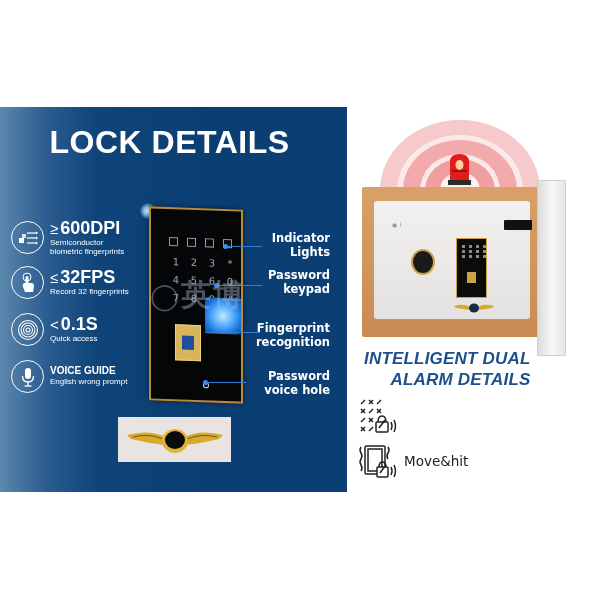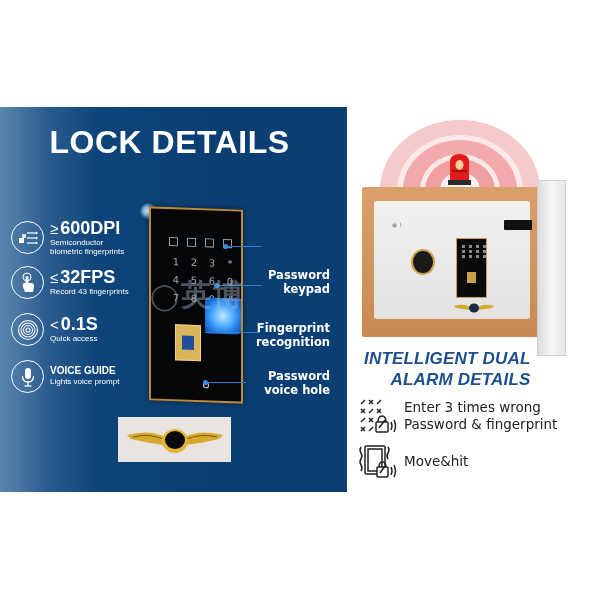--- a/index.html
+++ b/index.html
@@ -157,21 +157,21 @@
         <rect x="6.5" y="4" width="3" height="9" rx="1.5" fill="#fff"></rect>
         <path d="M5 11 Q3 12 4 15 L6 20 L14 20 L15 14 Q15 11 12 11 Z" fill="#fff"></path>
       </svg>
     </div>
     <div class="ftext">
       <div class="fmain">
           <span class="fsym">≤</span>
           <span>32FPS</span>
         </div>
       <div class="fsub">
-          <div>Record 43 fingerprints</div>
+          <div>Record 32 fingerprints</div>
         </div>
     </div>
   </div>
 
   <div class="feature" style="top:206px;">
     <div class="ficon">
       <svg width="22" height="22" viewBox="0 0 22 22">
         <g fill="none" stroke="#fff" stroke-width="1.1">
           <circle cx="11" cy="11" r="2"></circle>
             <circle cx="11" cy="11" r="4.5"></circle>
@@ -198,21 +198,21 @@
         <path d="M3.5 10 Q3.5 16 9 16 Q14.5 16 14.5 10" fill="none" stroke="#fff" stroke-width="1.3"></path>
         <line x1="9" y1="16" x2="9" y2="20" stroke="#fff" stroke-width="1.3"></line>
         <line x1="5.5" y1="20" x2="12.5" y2="20" stroke="#fff" stroke-width="1.3"></line>
       </svg>
     </div>
     <div class="ftext">
       <div class="fmain">
           <span>VOICE GUIDE</span>
         </div>
       <div class="fsub">
-          <div>Lights voice prompt</div>
+          <div>English wrong prompt</div>
         </div>
     </div>
   </div>
 
   <div class="lock-glow"></div>
   <div class="lock-device">
     <div class="ind-row">
       <span></span>
       <span></span>
       <span></span>
@@ -238,20 +238,24 @@
   </div>
 
   <div class="callout-dot" style="left:223px; top:137px;"></div>
   <div class="callout-line" style="left:226px; top:139px; width:36px;"></div>
   <div class="callout-dot" style="left:214px; top:176px;"></div>
   <div class="callout-line" style="left:217px; top:178px; width:45px;"></div>
   <div class="callout-line" style="left:205px; top:225px; width:55px;"></div>
   <div class="callout-dot" style="left:203px; top:273px;"></div>
   <div class="callout-line" style="left:206px; top:275px; width:40px;"></div>
 
+  <div class="label" style="right:17px; top:124px;">
+    <div>Indicator</div>
+      <div>Lights</div>
+  </div>
   <div class="label" style="right:17px; top:161px;">
     <div>Password</div>
       <div>keypad</div>
   </div>
   <div class="label" style="right:17px; top:214px;">
     <div>Fingerprint</div>
       <div>recognition</div>
   </div>
   <div class="label" style="right:17px; top:262px;">
     <div>Password</div>
@@ -347,24 +351,20 @@
         <path d="M11 20 L15 24 M15 20 L11 24"></path>
       <path d="M3 29 L7 33 M7 29 L3 33"></path>
         <path d="M11 33 L15 29"></path>
       <rect x="18" y="24" width="12" height="10" rx="1"></rect>
       <path d="M20 24 Q20 18 24 18 Q28 18 28 24"></path>
       <path d="M21 30 L27 22"></path>
       <path d="M33 24 Q35 28 33 32"></path>
         <path d="M36 22 Q39 28 36 34"></path>
     </g>
   </svg>
-  <div class="atext">
-    <div>Enter 3 times wrong</div>
-    <div>Password &amp; fingerprint</div>
-  </div>
 </div>
 
 <div class="alarm-item" style="top:443px;">
   <svg class="aicon" viewBox="0 0 44 36">
     <g stroke="#222" stroke-width="1.5" fill="none">
       <path d="M3 4 Q1 7 3 10 Q5 13 3 16 Q1 19 3 22 Q5 25 3 28"></path>
       <rect x="7" y="3" width="20" height="28" rx="1.5"></rect>
       <rect x="10" y="6" width="14" height="22"></rect>
       <path d="M30 4 Q32 7 30 10 Q28 13 30 16"></path>
       <rect x="19" y="24" width="11" height="10" rx="1" fill="#fff"></rect>

